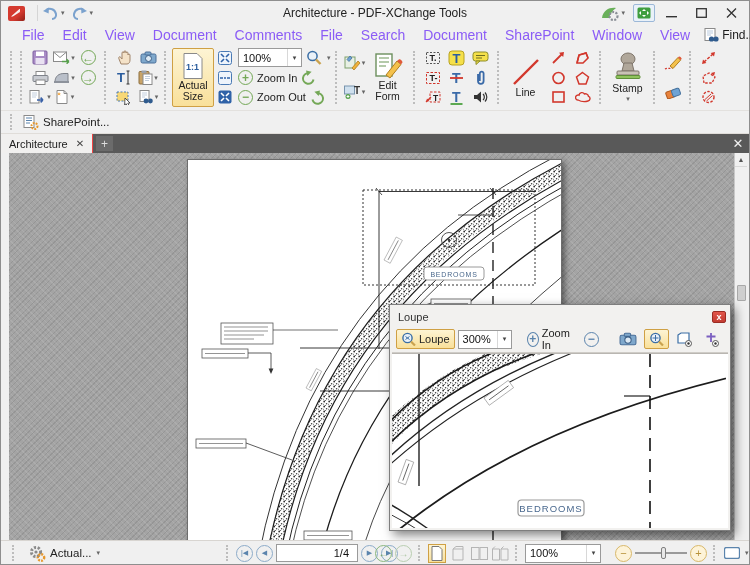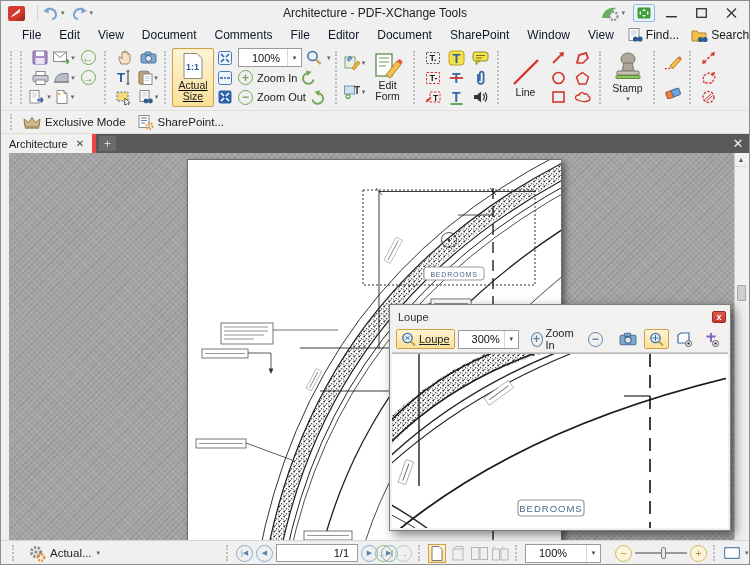--- a/index.html
+++ b/index.html
@@ -11,44 +11,44 @@
   #logo:after{content:"";position:absolute;left:3px;top:3px;width:9px;height:8px;background:linear-gradient(135deg,#fff 45%,#e8b6b2);clip-path:polygon(0 100%,100% 0,100% 45%,20% 100%);}
   .tsep{width:1px;height:16px;background:#d5d5d5;margin:0 4px;}
   .qat{display:flex;align-items:center;gap:1px;margin-right:6px;}
   .car{font-size:7px;color:#666;margin-left:1px;}
   #title-text{position:absolute;left:0;right:0;text-align:center;font-size:12px;color:#222;pointer-events:none;}
   #title-right{position:absolute;right:4px;top:0;height:24px;display:flex;align-items:center;gap:2px;}
   .cap-btn{width:28px;height:20px;display:flex;align-items:center;justify-content:center;color:#333;font-size:13px;}
   .fs-btn{width:22px;height:18px;border:1px solid #9cb8d8;background:#e9f1f9;display:flex;align-items:center;justify-content:center;border-radius:2px;}
   
   #menubar{position:absolute;left:0;top:24px;width:100%;height:20px;display:flex;align-items:center;padding-left:12px;}
-  .menu-item{font-size:12px;color:#0f172a;padding:2px 9px;}
+  .menu-item{font-size:14px;color:#8b5cf6;padding:2px 9px;}
   #menu-right{margin-left:auto;display:flex;align-items:center;gap:4px;padding-right:14px;}
   .menu-tool{display:flex;align-items:center;gap:3px;font-size:12px;color:#1a1a1a;padding:1px 4px;}
   
   #toolbar{position:absolute;left:0;top:44px;width:100%;height:66px;display:flex;align-items:stretch;padding:2px 0 2px 6px;border-bottom:1px solid #e3e1de;}
   .grip{width:4px;border-left:2px dotted #bdbdbd;margin:4px 3px;}
   .tgroup{display:flex;align-items:stretch;padding:1px 1px;}
   .col{display:flex;flex-direction:column;justify-content:space-between;}
   .si{width:24px;height:20px;display:flex;align-items:center;justify-content:center;}
   .bigbtn{width:42px;display:flex;flex-direction:column;align-items:center;justify-content:center;gap:1px;border-radius:2px;padding:2px 1px;}
   .bigbtn .lbl{font-size:10.5px;color:#222;text-align:center;line-height:11px;}
-  .hl{background:linear-gradient(#fdf4d4,#f9e09a);border:1px solid #cfa044;text-decoration:underline;}
+  .hl{background:linear-gradient(#fdf4d4,#f9e09a);border:1px solid #cfa044;}
   .gcirc{width:15px;height:15px;border:1.6px solid #74a857;border-radius:50%;color:#74a857;display:flex;align-items:center;justify-content:center;font-size:12px;font-weight:bold;line-height:0;}
   .zrow{display:flex;align-items:center;gap:4px;height:20px;}
   .zlbl{font-size:11px;color:#222;}
-  .combo{height:19px;border:1px solid #9a9a9a;background:#fff;display:flex;align-items:center;font-size:11px;padding-left:9px;}
+  .combo{height:19px;border:1px solid #9a9a9a;background:#fff;display:flex;align-items:center;font-size:11px;}
   .combo .cv{flex:1;padding:0 4px;color:#111;}
   .combo .ca{width:14px;align-self:stretch;display:flex;align-items:center;justify-content:center;color:#444;font-size:7px;border-left:1px solid #d8d8d8;}
   
   #ribbon2{position:absolute;left:0;top:110px;width:100%;height:23px;display:flex;align-items:center;padding-left:6px;border-bottom:1px solid #e0ddd9;}
   .rb-item{display:flex;align-items:center;gap:4px;font-size:11.5px;color:#222;padding:1px 6px;}
   
   #tabbar{position:absolute;left:0;top:133px;width:100%;height:19px;background:#595959;display:flex;align-items:stretch;}
-  #tab-active{background:#f1f0ef;display:flex;align-items:center;gap:8px;padding:0 8px;font-size:11px;color:#222;border-right:4px solid #ef4444;}
+  #tab-active{background:#f1f0ef;display:flex;align-items:center;gap:8px;padding:0 8px;font-size:11px;color:#222;border-right:1px solid #ef4444;}
   #tab-active .x{font-size:10px;color:#444;}
   #tab-add{width:17px;display:flex;align-items:center;justify-content:center;color:#ddd;background:#6b6b6b;margin:2px 0 2px 3px;font-size:12px;}
   #tabbar-close{margin-left:auto;width:22px;display:flex;align-items:center;justify-content:center;color:#f0f0f0;font-size:13px;}
   
   #canvas{position:absolute;left:8px;top:152px;right:2px;bottom:24px;background-color:#a4a4a4;
     background-image:repeating-linear-gradient(45deg,rgba(255,255,255,.10) 0 1px,transparent 1px 4px),repeating-linear-gradient(-45deg,rgba(0,0,0,.09) 0 1px,transparent 1px 4px);overflow:hidden;}
   #page{position:absolute;left:178px;top:6px;width:375px;height:383px;background:#fff;border:1px solid #6d6d6d;box-shadow:3px 3px 6px rgba(0,0,0,.45);}
   #vscroll{position:absolute;right:0;top:0;bottom:0;width:13px;background:#f0f0f0;border-left:1px solid #c9c9c9;}
   #vscroll .up{height:14px;display:flex;align-items:center;justify-content:center;font-size:7px;color:#555;border-bottom:1px solid #d9d9d9;}
   #vscroll .thumb{position:absolute;left:2px;top:132px;width:9px;height:16px;background:#cfcfcf;border:1px solid #a8a8a8;border-radius:1px;}
@@ -126,21 +126,21 @@
     </div>
   </div>
 
   <div id="menubar">
     <span class="menu-item">File</span>
     <span class="menu-item">Edit</span>
     <span class="menu-item">View</span>
     <span class="menu-item">Document</span>
     <span class="menu-item">Comments</span>
     <span class="menu-item">File</span>
-    <span class="menu-item">Editor</span>
+    <span class="menu-item">Search</span>
     <span class="menu-item">Document</span>
     <span class="menu-item">SharePoint</span>
     <span class="menu-item">Window</span>
     <span class="menu-item">View</span>
     <div id="menu-right">
       <div class="menu-tool">
         <svg width="16" height="15" viewBox="0 0 16 15">
             <rect x="2" y="0.5" width="10" height="12" fill="#fff" stroke="#8a8a8a"></rect>
             <path d="M4 3h6M4 5h6M4 7h4" stroke="#b9cade" stroke-width="1"></path>
             <circle cx="8.5" cy="11" r="2.6" fill="#2f5b8e"></circle>
@@ -538,27 +538,20 @@
               <circle cx="7.5" cy="7" r="5.5" fill="none" stroke="#d2372c" stroke-width="1.4" stroke-dasharray="2.5 1.5"></circle>
               <path d="M4 9.5 10 4M5.5 11 11.5 5.5" stroke="#d2372c" stroke-width="1"></path>
             </svg>
           </div>
       </div>
     </div>
   </div>
 
   <div id="ribbon2">
     <div class="grip" style="height:16px;"></div>
-    <div class="rb-item">
-      <svg width="18" height="13" viewBox="0 0 18 13">
-          <polygon points="2,11 1,3 5.5,6.5 9,1.5 12.5,6.5 17,3 16,11" fill="#cdb584" stroke="#8d7a4e"></polygon>
-          <rect x="2" y="11" width="14" height="1.8" fill="#a8905c"></rect>
-        </svg>
-      <span>Exclusive Mode</span>
-    </div>
     <div class="rb-item">
       <svg width="16" height="15" viewBox="0 0 16 15">
           <rect x="1" y="0.5" width="10" height="12" fill="#fff" stroke="#8a8a8a"></rect>
           <path d="M3 3h6M3 5.5h6M3 8h4" stroke="#5b84ad" stroke-width="1.1"></path>
           <circle cx="11.5" cy="11" r="3" fill="none" stroke="#e8972a" stroke-width="2" stroke-dasharray="1.8 1.2"></circle>
         </svg>
       <span>SharePoint...</span>
     </div>
   </div>
 
@@ -769,21 +762,21 @@
     </div>
     <div class="sb-abs" style="left:222px;">
       <div class="grip" style="height:16px;"></div>
       <div class="ncirc">
           <span>|◀</span>
         </div>
       <div class="ncirc">
           <span>◀</span>
         </div>
       <div class="pagebox">
-          <span>1/1</span>
+          <span>1/4</span>
         </div>
       <div class="ncirc">
           <span>▶</span>
         </div>
       <div class="ncirc">
           <span>▶|</span>
         </div>
     </div>
     <div class="sb-abs" style="left:374px;">
       <div class="ncirc" style="border-color:#8cb87e;color:#6f9e5c;">

